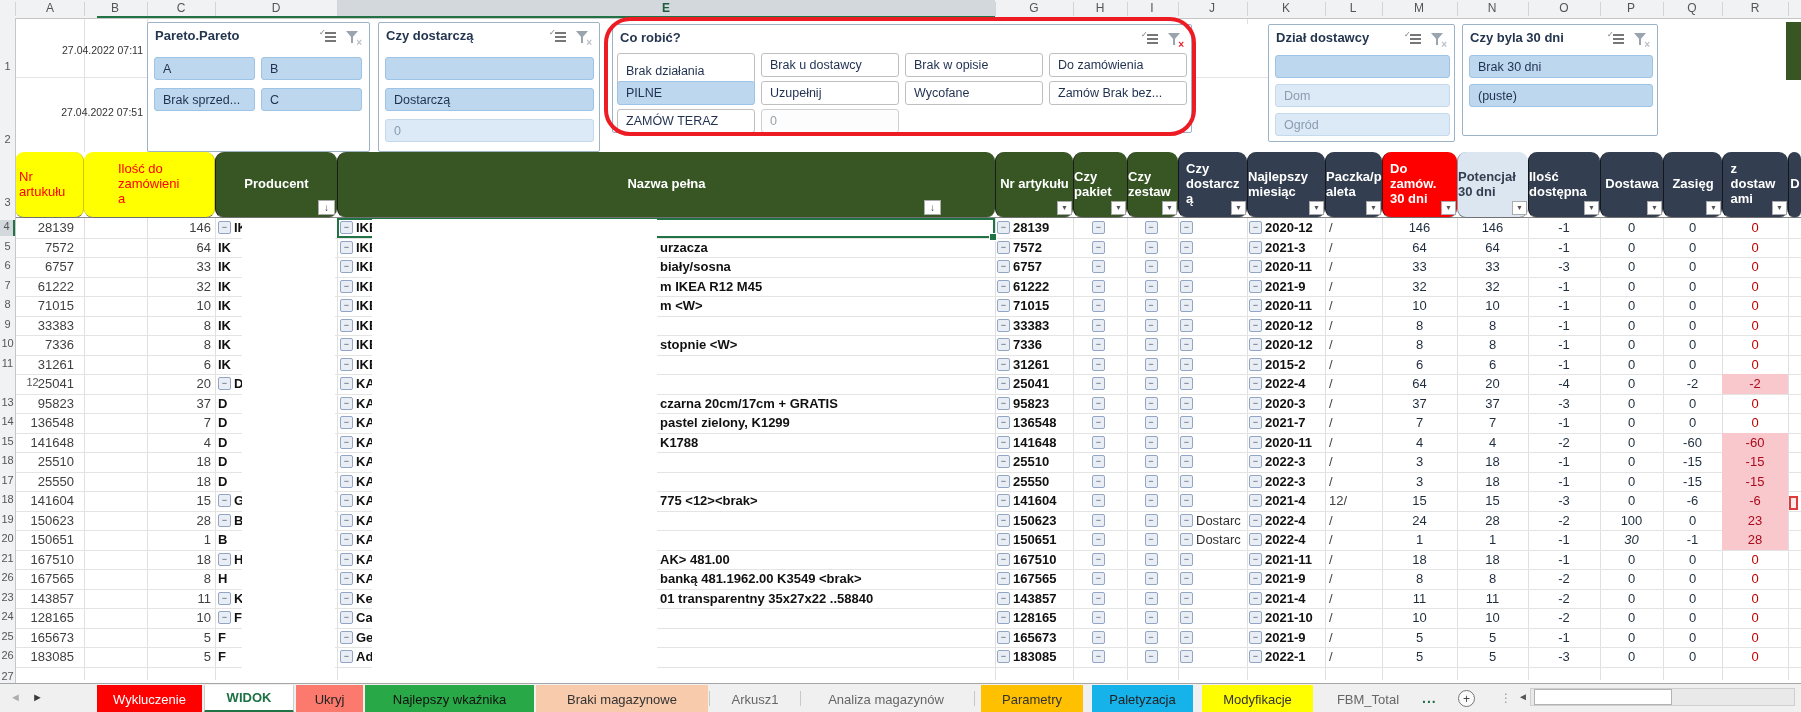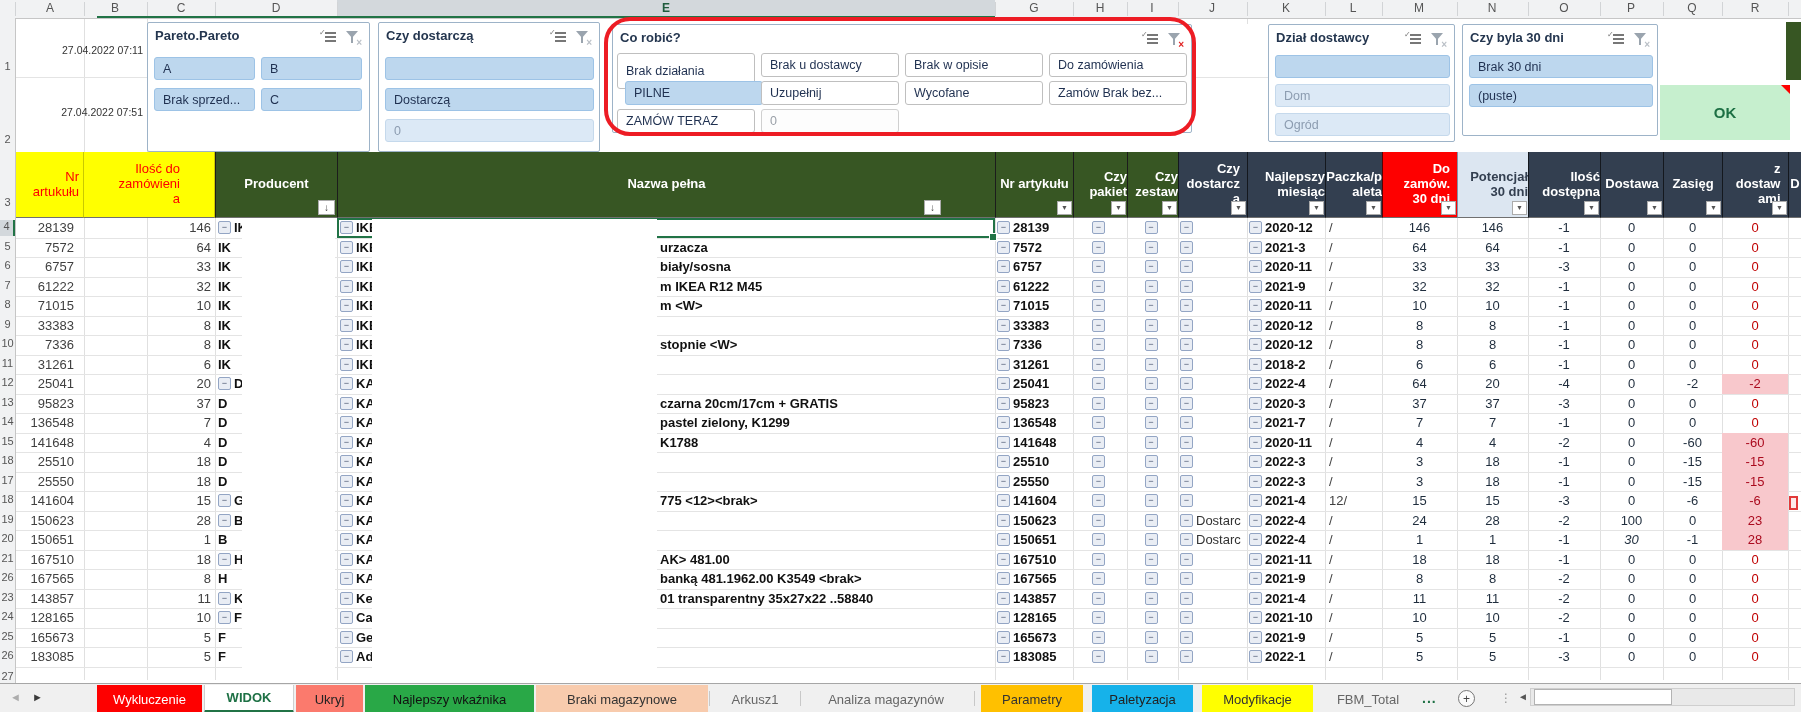--- a/index.html
+++ b/index.html
@@ -12,21 +12,21 @@
   #greenline{position:absolute;left:97px;top:16px;width:898px;height:2px;background:#217346;z-index:5;}
   #rowstrip{position:absolute;left:0;top:18px;width:15px;height:665px;background:#f1f2f3;border-right:1px solid #c6c6c6;z-index:4;}
   .rownum{position:absolute;width:15px;text-align:center;font-size:11px;color:#555;}
   .rownum.hl{background:#d3d8dc;border-right:2px solid #217346;box-sizing:border-box;}
   
   .vline{position:absolute;width:1px;background:#e0e0e0;z-index:1;}
   .hline{position:absolute;height:1px;background:#e4e4e4;z-index:1;}
   
   .ts{position:absolute;width:128px;left:15px;text-align:right;font-size:10.5px;color:#333;z-index:2;}
   
-  .hd{position:absolute;display:flex;align-items:center;justify-content:center;text-align:right;font-size:13px;line-height:1.15;box-sizing:border-box;z-index:3;}
+  .hd{position:absolute;display:flex;align-items:center;justify-content:center;text-align:left;font-size:13px;line-height:1.15;box-sizing:border-box;z-index:3;border-radius:9px;}
   .hd .inner{word-wrap:break-word;overflow-wrap:break-word;word-break:break-word;}
   .hd.yellow{background:#ffff00;color:#fe0000;border-right:1px solid #c9c900;border-bottom:1px solid #707070;}
   .hd.green{background:#375623;color:#fff;font-weight:bold;border-left:1px solid #1c1c1c;border-bottom:1px solid #707070;}
   .hd.navy{background:#333f50;color:#fff;font-weight:bold;border-left:1px solid #14181e;border-bottom:1px solid #707070;}
   .hd.red{background:#fe0000;color:#fff;font-weight:bold;border-left:1px solid #5a0000;border-bottom:1px solid #707070;}
   .hd.lblue{background:#dce6f1;color:#333f50;font-weight:bold;border-left:1px solid #8193a8;border-bottom:1px solid #707070;}
   .dd{position:absolute;right:1px;bottom:2px;width:15px;height:14px;background:#fff;border:1px solid #ababab;display:flex;align-items:center;justify-content:center;box-sizing:border-box;}
   .dd:after{content:"▼";font-size:7px;color:#555;}
   .sortbtn{position:absolute;bottom:2px;width:17px;height:15px;background:#fff;border:1px solid #ababab;display:flex;align-items:center;justify-content:center;font-size:10px;color:#444;box-sizing:border-box;}
   
@@ -130,21 +130,21 @@
       <div class="rownum" style="left: 0px; top: 115px; width: 15px; height: 16px;">2</div>
       <div class="rownum" style="left: 0px; top: 178px; width: 15px; height: 16px;">3</div>
       <div class="rownum hl" style="left: 0px; top: 202px; width: 15px; height: 16px;">4</div>
       <div class="rownum" style="left: 0px; top: 221.5px; width: 15px; height: 16px;">5</div>
       <div class="rownum" style="left: 0px; top: 241px; width: 15px; height: 16px;">6</div>
       <div class="rownum" style="left: 0px; top: 260.5px; width: 15px; height: 16px;">7</div>
       <div class="rownum" style="left: 0px; top: 280px; width: 15px; height: 16px;">8</div>
       <div class="rownum" style="left: 0px; top: 299.5px; width: 15px; height: 16px;">9</div>
       <div class="rownum" style="left: 0px; top: 319px; width: 15px; height: 16px;">10</div>
       <div class="rownum" style="left: 0px; top: 338.5px; width: 15px; height: 16px;">11</div>
-      <div class="rownum" style="left: 0px; top: 358px; width: 15px; height: 16px;">12</div>
+      <div class="rownum" style="left: 0px; top: 358px; width: 15px; height: 16px; padding-left: 25px;">12</div>
       <div class="rownum" style="left: 0px; top: 377.5px; width: 15px; height: 16px;">13</div>
       <div class="rownum" style="left: 0px; top: 397px; width: 15px; height: 16px;">14</div>
       <div class="rownum" style="left: 0px; top: 416.5px; width: 15px; height: 16px;">15</div>
       <div class="rownum" style="left: 0px; top: 436px; width: 15px; height: 16px;">18</div>
       <div class="rownum" style="left: 0px; top: 455.5px; width: 15px; height: 16px;">17</div>
       <div class="rownum" style="left: 0px; top: 475px; width: 15px; height: 16px;">18</div>
       <div class="rownum" style="left: 0px; top: 494.5px; width: 15px; height: 16px;">19</div>
       <div class="rownum" style="left: 0px; top: 514px; width: 15px; height: 16px;">20</div>
       <div class="rownum" style="left: 0px; top: 533.5px; width: 15px; height: 16px;">21</div>
       <div class="rownum" style="left: 0px; top: 553px; width: 15px; height: 16px;">26</div>
@@ -522,21 +522,21 @@
         <div class="grp">−</div>
       </div>
       <div class="cell c" style="left: 1127px; top: 354.5px; width: 51px; height: 19.5px;">
         <div class="grp">−</div>
       </div>
       <div class="cell " style="left: 1178px; top: 354.5px; width: 69px; height: 19.5px; padding-left: 2px;">
         <div class="grp">−</div>
       </div>
       <div class="cell b" style="left: 1247px; top: 354.5px; width: 78px; height: 19.5px; padding-left: 2px;">
         <div class="grp">−</div>
-        <div style="font-weight: bold; color: rgb(17, 17, 17);">2018-2</div>
+        <div style="font-weight: bold; color: rgb(17, 17, 17);">2015-2</div>
       </div>
       <div class="cell " style="left: 1325px; top: 354.5px; width: 57px; height: 19.5px; padding-left: 4px;">/</div>
       <div class="cell c num" style="left: 1382px; top: 354.5px; width: 75px; height: 19.5px;">6</div>
       <div class="cell c num" style="left: 1457px; top: 354.5px; width: 71px; height: 19.5px;">6</div>
       <div class="cell c num" style="left: 1528px; top: 354.5px; width: 72px; height: 19.5px;">-1</div>
       <div class="cell c num" style="left: 1600px; top: 354.5px; width: 63px; height: 19.5px;">0</div>
       <div class="cell c num" style="left: 1663px; top: 354.5px; width: 59px; height: 19.5px;">0</div>
       <div class="cell c redtxt" style="left: 1722px; top: 354.5px; width: 66px; height: 19.5px;">0</div>
       <div class="cell r" style="left: 15px; top: 374px; width: 69px; height: 19.5px; padding-right: 10px;">25041</div>
       <div class="cell r" style="left: 84px; top: 374px; width: 131px; height: 19.5px; padding-right: 4px;">20</div>
@@ -1098,21 +1098,21 @@
         </div>
         <div class="funnel active" style="right: 9px;">
           <div class="tri"></div>
           <div class="stem"></div>
           <div class="fx">×</div>
         </div>
         <div class="sbtn uns" style="left: 4px; top: 28px; width: 138px; height: 36px;">Brak działania</div>
         <div class="sbtn uns" style="left: 148px; top: 28px; width: 138px; height: 24px;">Brak u dostawcy</div>
         <div class="sbtn uns" style="left: 292px; top: 28px; width: 138px; height: 24px;">Brak w opisie</div>
         <div class="sbtn uns" style="left: 436px; top: 28px; width: 138px; height: 24px;">Do zamówienia</div>
-        <div class="sbtn sel" style="left: 12px; top: 56px; width: 138px; height: 24px;">PILNE</div>
+        <div class="sbtn sel" style="left: 4px; top: 56px; width: 138px; height: 24px;">PILNE</div>
         <div class="sbtn uns" style="left: 148px; top: 56px; width: 138px; height: 24px;">Uzupełnij</div>
         <div class="sbtn uns" style="left: 292px; top: 56px; width: 138px; height: 24px;">Wycofane</div>
         <div class="sbtn uns" style="left: 436px; top: 56px; width: 138px; height: 24px;">Zamów Brak bez...</div>
         <div class="sbtn uns" style="left: 4px; top: 84px; width: 138px; height: 24px;">ZAMÓW TERAZ</div>
         <div class="sbtn nod" style="left: 148px; top: 84px; width: 138px; height: 24px;">0</div>
       </div>
       <div class="slicer" style="left: 1268px; top: 24px; width: 187px; height: 118px;">
         <div class="title">Dział dostawcy</div>
         <div class="ms" style="right: 32px;">
           <i></i>
@@ -1140,21 +1140,20 @@
           <div class="stem"></div>
           <div class="fx">×</div>
         </div>
         <div class="sbtn sel" style="left: 6px; top: 30px; width: 184px; height: 23px;">Brak 30 dni</div>
         <div class="sbtn sel" style="left: 6px; top: 59px; width: 184px; height: 23px;">(puste)</div>
       </div>
     </div>
   <div id="redoval"></div>
 
   <div id="status-strip"></div>
-  <div id="status-ok">OK</div>
   <div id="minired"></div>
 
   <div id="tabbar">
       <div class="navarr" style="left: 10px; top: 8px; color: rgb(173, 173, 173);">◄</div>
       <div class="navarr" style="left: 32px; top: 8px; color: rgb(58, 58, 58);">►</div>
       <div class="tab" style="left: 97px; top: 1px; width: 105px; height: 28px; background: rgb(254, 0, 0); color: rgb(255, 255, 255);">Wykluczenie</div>
       <div class="tab active" style="left: 204px; top: 1px; width: 90px; height: 28px; color: rgb(30, 113, 69); text-align: right;">WIDOK</div>
       <div class="tab" style="left: 296px; top: 1px; width: 67px; height: 28px; background: rgb(251, 122, 109); color: rgb(34, 34, 34);">Ukryj</div>
       <div class="tab" style="left: 365px; top: 1px; width: 169px; height: 28px; background: rgb(41, 168, 71); color: rgb(17, 17, 17);">Najlepszy wkaźnika</div>
       <div class="tab" style="left: 536px; top: 1px; width: 172px; height: 28px; background: rgb(248, 203, 173); color: rgb(51, 51, 51);">Braki magazynowe</div>

